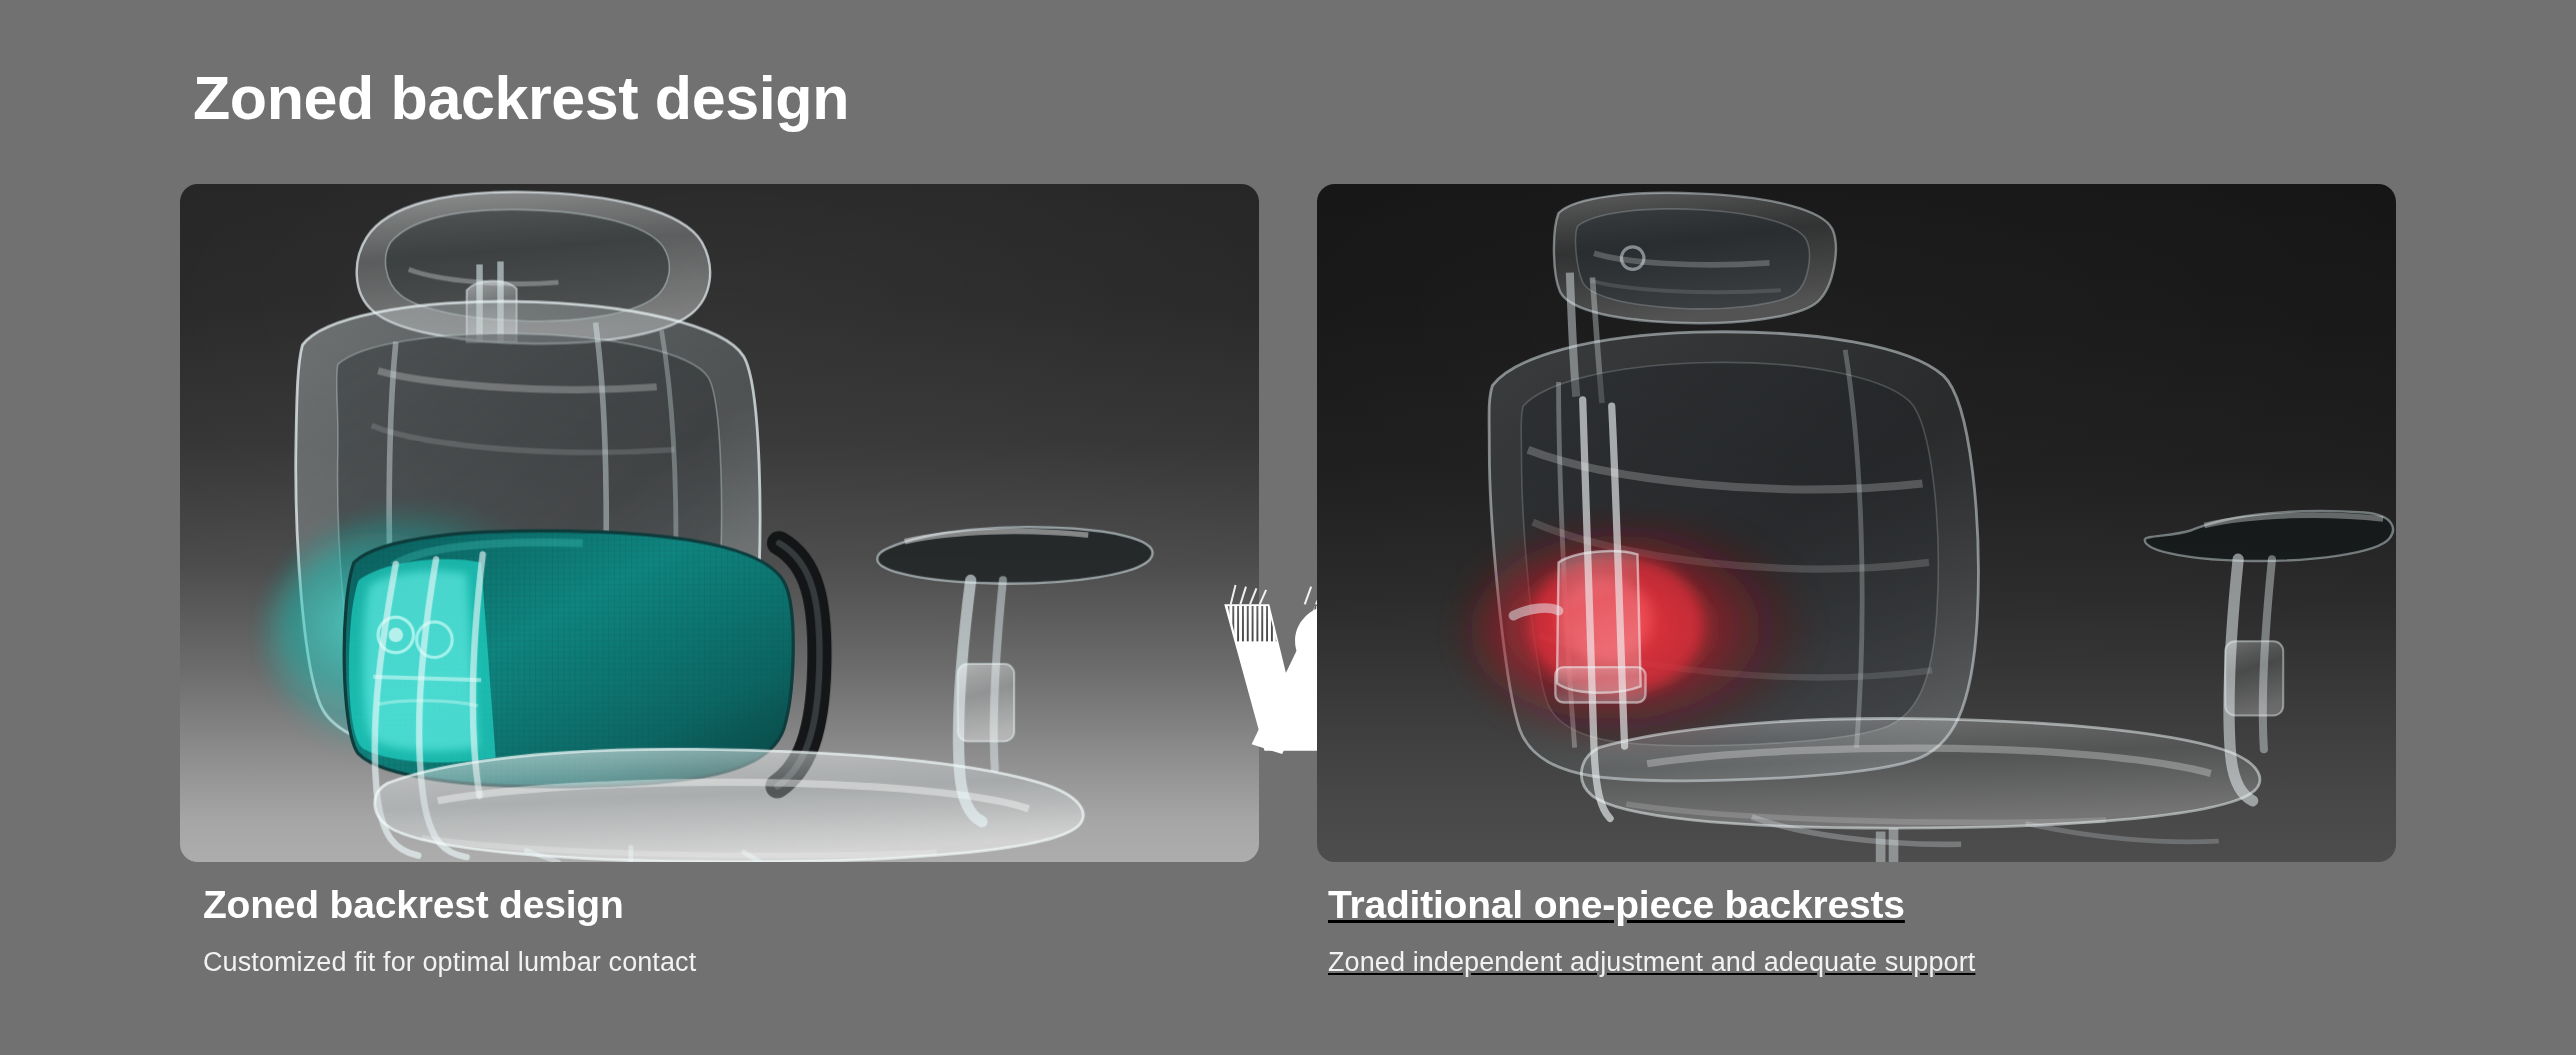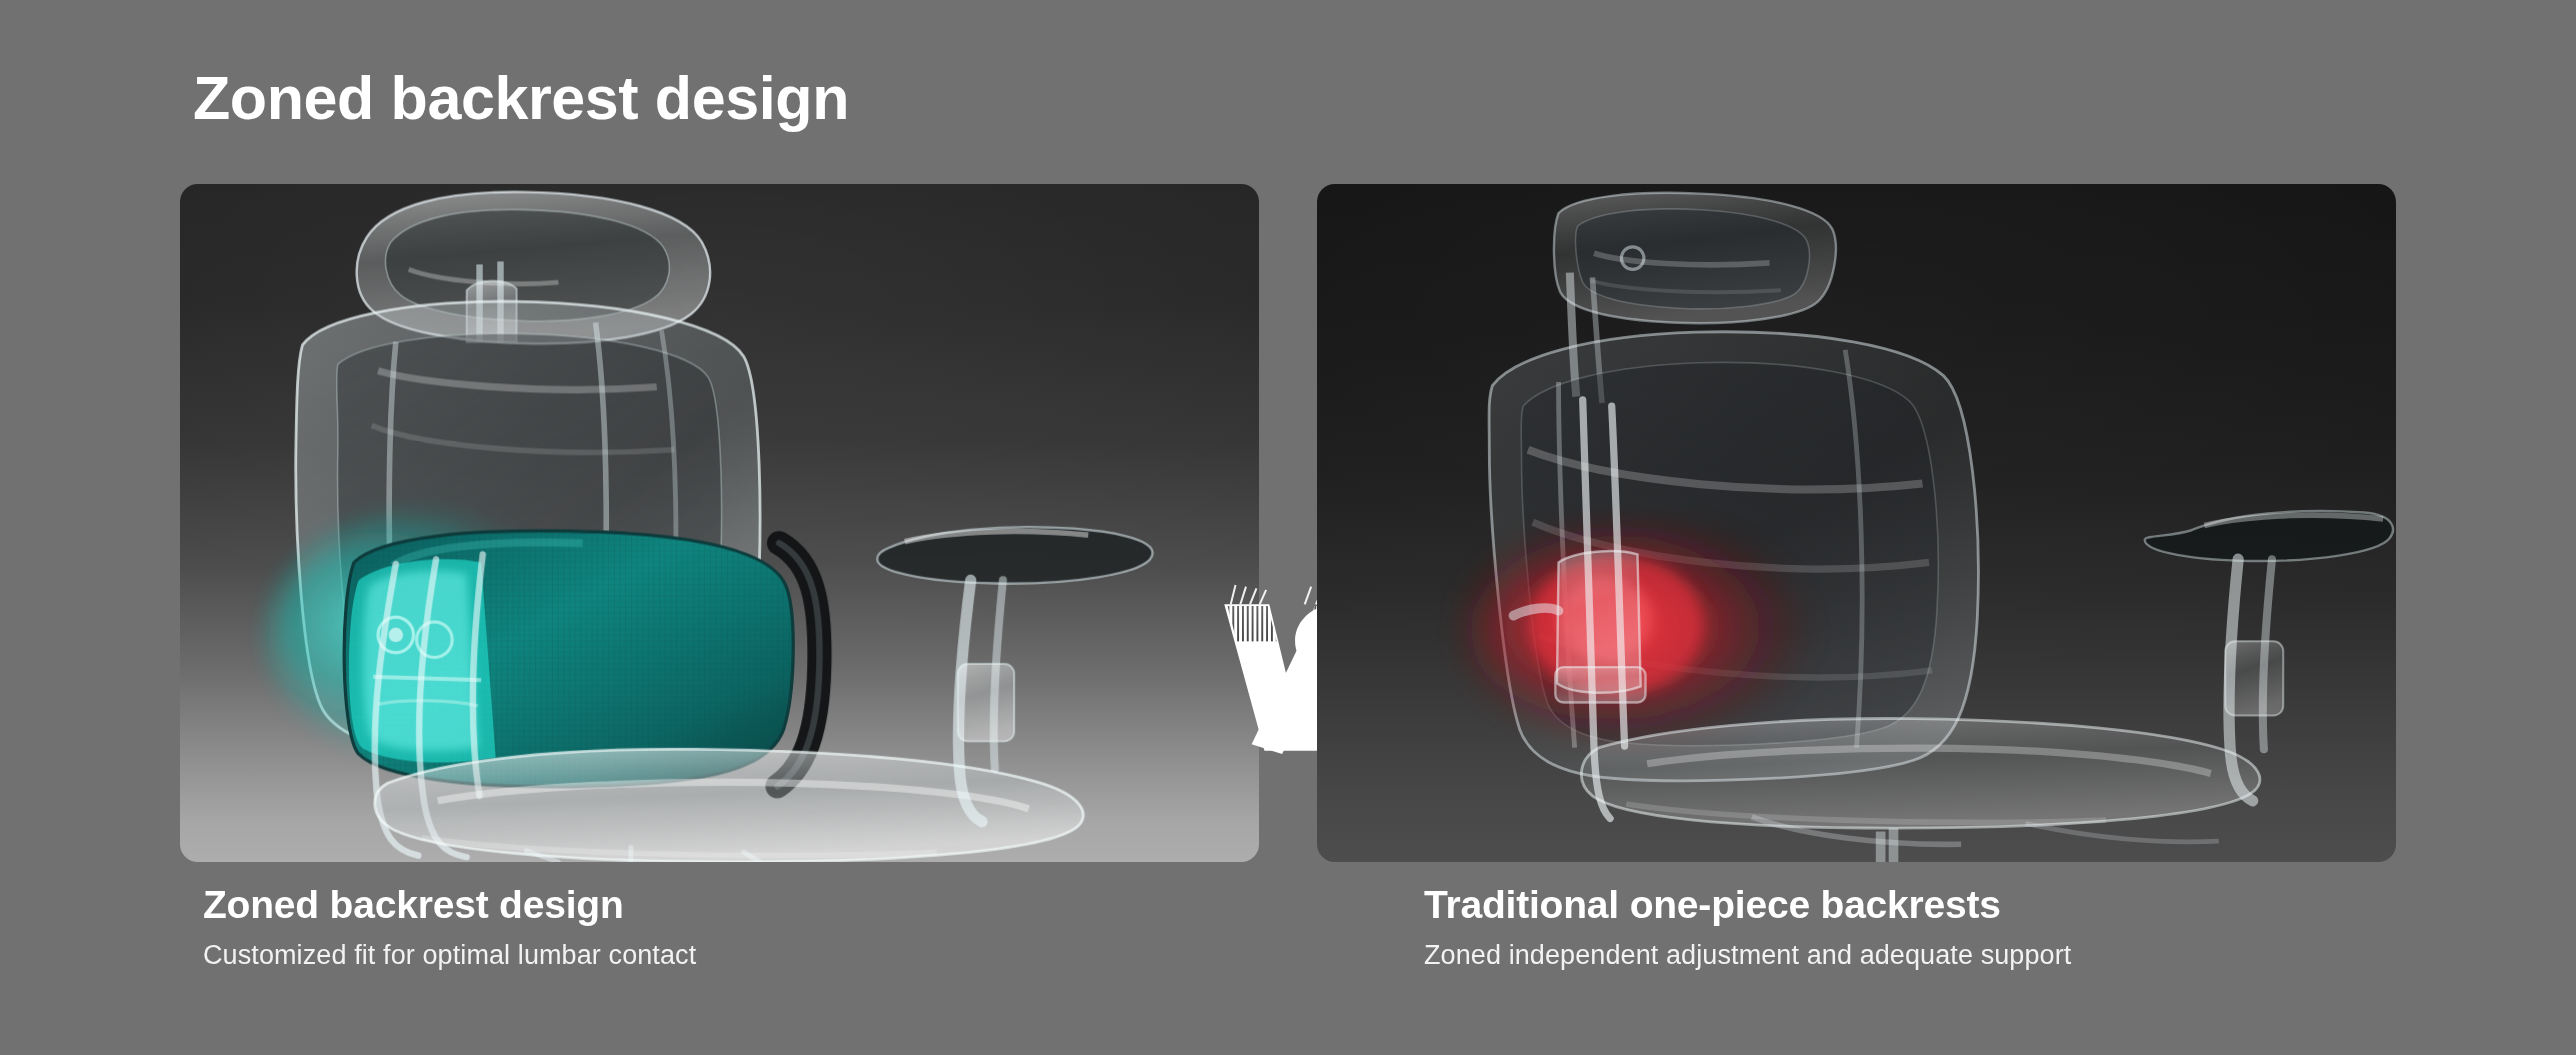--- a/index.html
+++ b/index.html
@@ -100,32 +100,32 @@
     height: 177px;
   }
   .vs-badge svg { display: block; width: 100%; height: 100%; }
 
   
   .caption {
     position: absolute;
     top: 882px;
   }
   .caption-left  { left: 203px; }
-  .caption-right { left: 1424px; }
+  .caption-right { left: 1328px; text-decoration: underline; }
 
   .caption-title {
     font-size: 39px;
     font-weight: 700;
     color: #ffffff;
     line-height: 1.18;
     letter-spacing: -0.2px;
     white-space: nowrap;
   }
   .caption-sub {
-    margin-top: 11px;
+    margin-top: 18px;
     font-size: 27px;
     font-weight: 400;
     color: #f2f2f2;
     line-height: 1.2;
     letter-spacing: 0.1px;
     white-space: nowrap;
   }
 </style>
 </head>
 <body>

